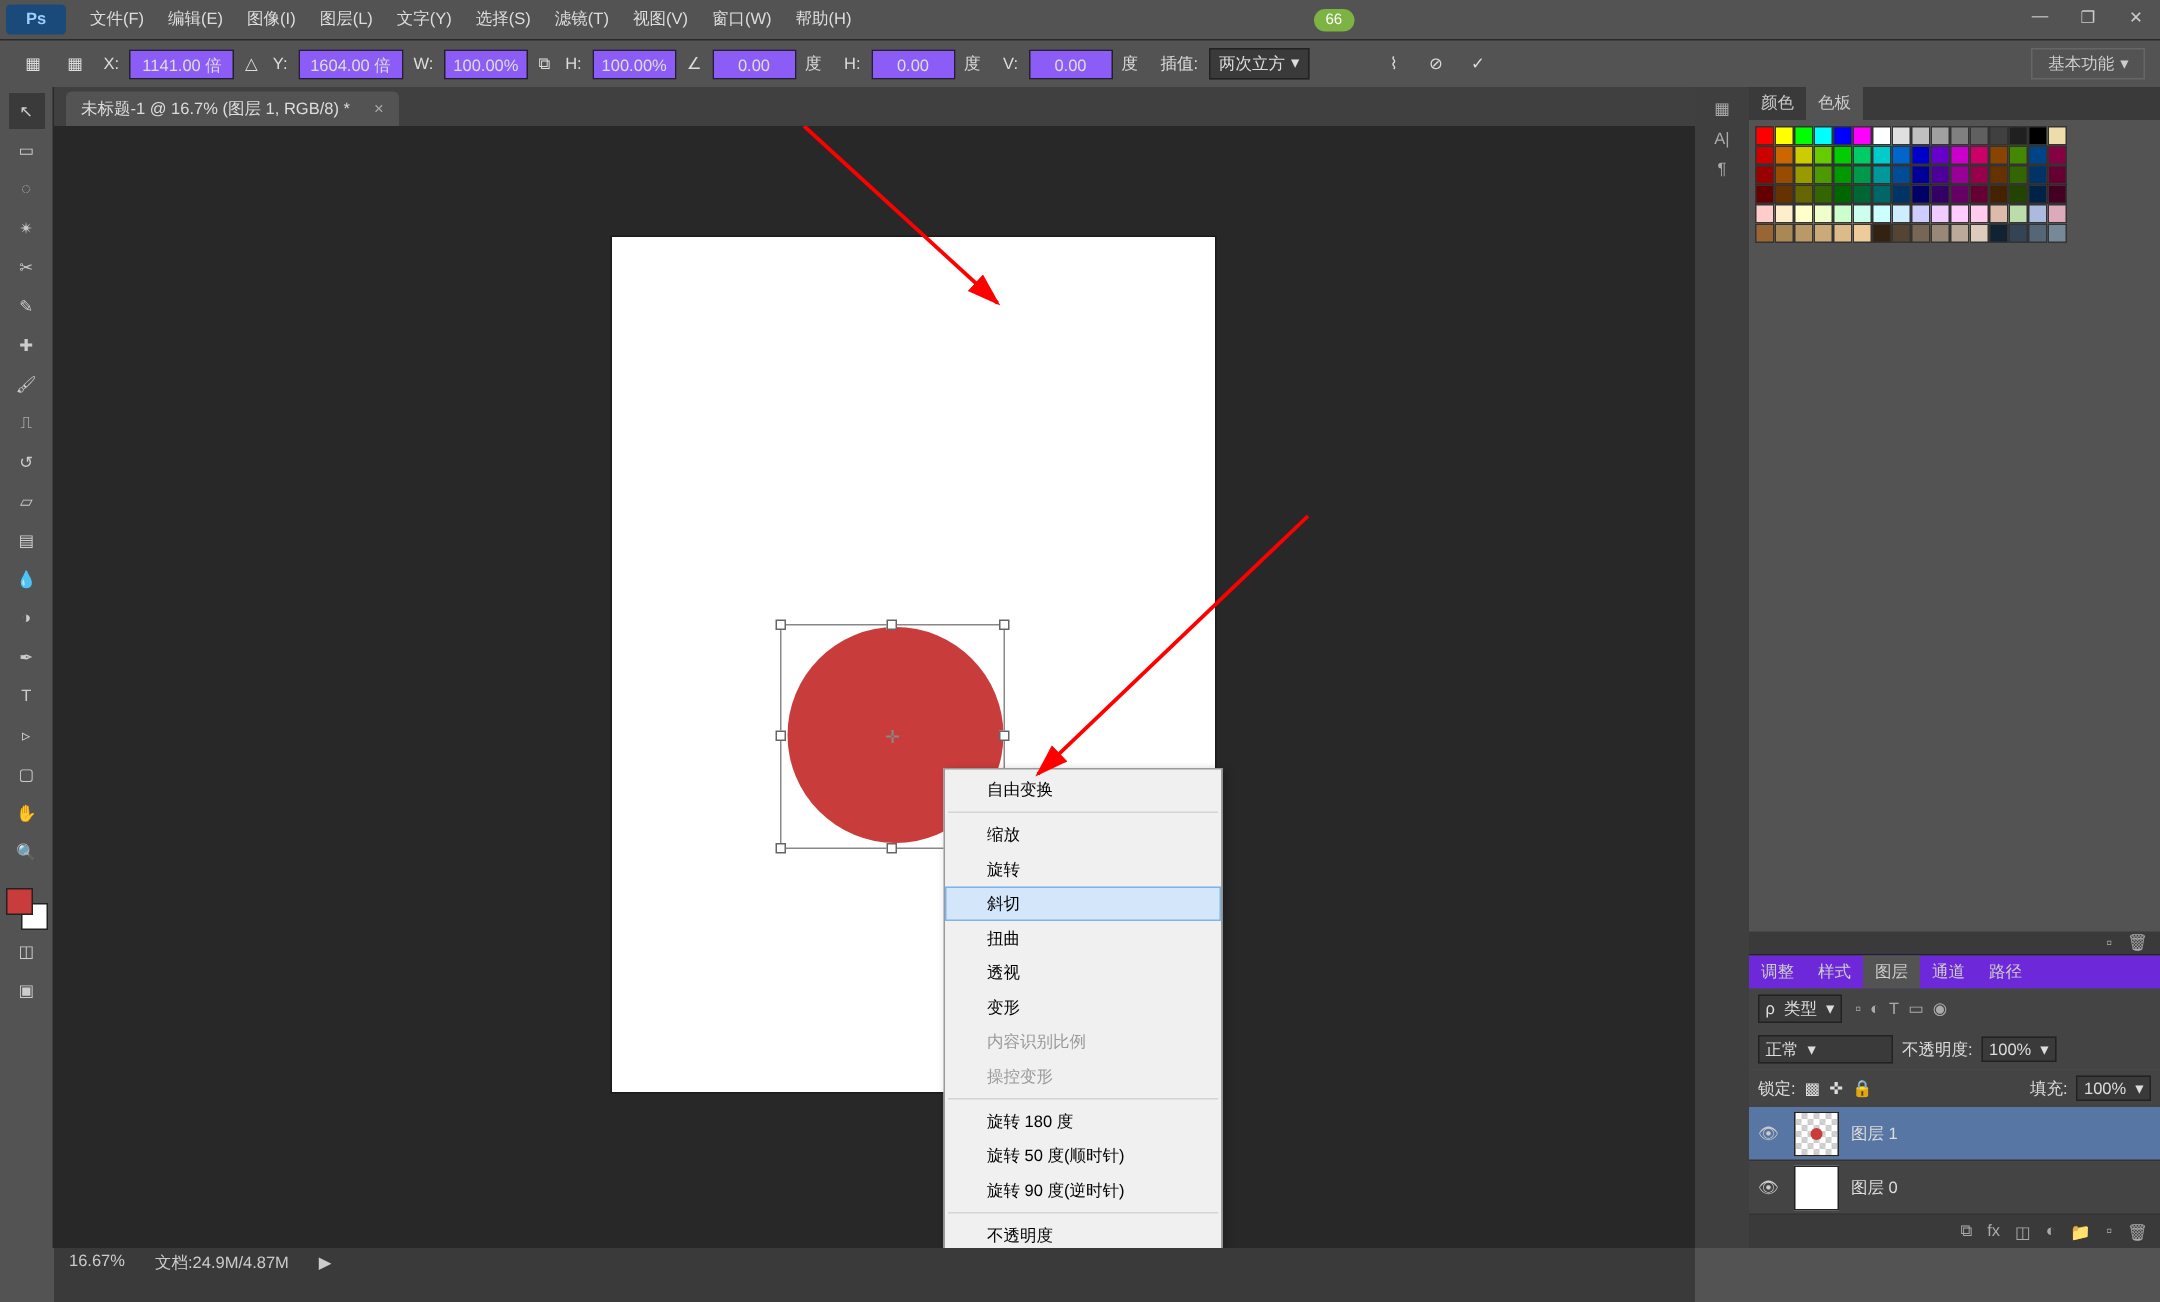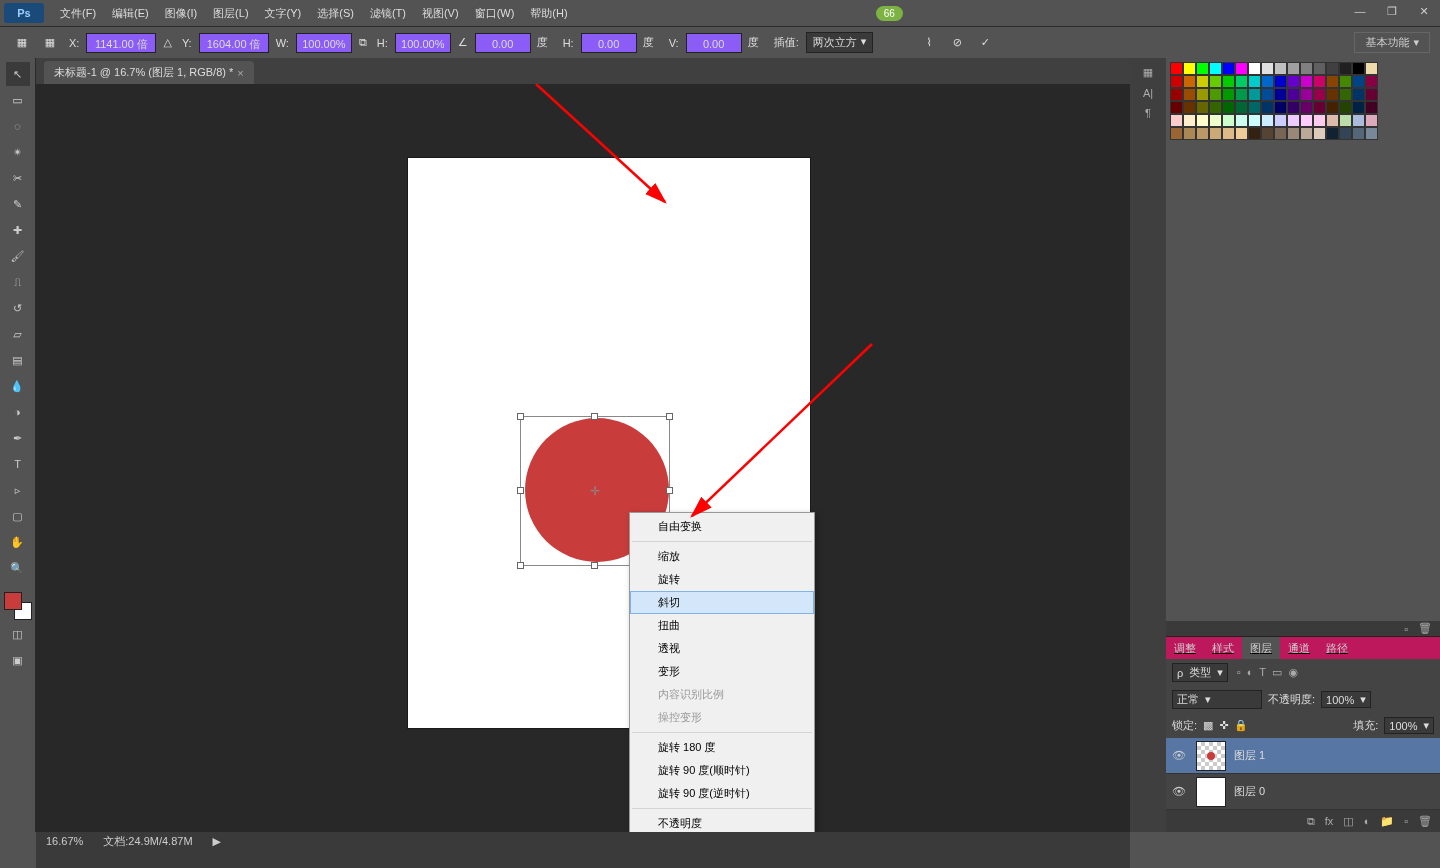--- a/index.html
+++ b/index.html
@@ -28,21 +28,21 @@
 .left-toolbar { display: flex; flex-direction: column; align-items: center; padding-top: 4px; gap: 2px; }
 .left-toolbar .tool { width: 24px; height: 24px; display: flex; align-items: center; justify-content: center; color: #ccc; cursor: default; }
 .left-toolbar .tool.active { background: #3a3a3a; }
 .color-swatches { margin-top: 10px; position: relative; width: 28px; height: 28px; }
 .color-swatches .fg { position: absolute; left: 0; top: 0; width: 18px; height: 18px; background: #c93c3c; border: 1px solid #222; }
 .color-swatches .bg { position: absolute; right: 0; bottom: 0; width: 18px; height: 18px; background: #fff; border: 1px solid #222; }
 
 
 .doc-area { position: absolute; left: 36px; top: 58px; right: 310px; bottom: 36px; background: #282828; display: flex; flex-direction: column; }
 .tab-strip { height: 26px; background: #404040; display: flex; align-items: flex-end; padding-left: 8px; }
-.tab { background: #535353; color: #ddd; padding: 4px 10px; border-top-left-radius: 4px; border-top-right-radius: 4px; display: flex; align-items: center; gap: 4px; }
+.tab { background: #535353; color: #ddd; padding: 4px 10px; border-top-left-radius: 4px; border-top-right-radius: 4px; display: flex; align-items: center; gap: 16px; }
 .tab .close { color: #aaa; cursor: default; }
 .canvas-wrap { flex: 1; background: #282828; position: relative; overflow: hidden; }
 .artboard { position: absolute; left: 372px; top: 74px; width: 402px; height: 570px; background: #fff; box-shadow: 0 0 0 1px #1a1a1a; }
 .circle { position: absolute; left: 117px; top: 260px; width: 144px; height: 144px; background: #c93c3c; border-radius: 50%; }
 .transform-box { position: absolute; left: 112px; top: 258px; width: 150px; height: 150px; border: 1px solid #888; }
 .transform-box .handle { position: absolute; width: 7px; height: 7px; background: #fff; border: 1px solid #666; }
 .transform-box .h-nw { left: -4px; top: -4px; } .transform-box .h-ne { right: -4px; top: -4px; }
 .transform-box .h-sw { left: -4px; bottom: -4px; } .transform-box .h-se { right: -4px; bottom: -4px; }
 .transform-box .h-n { left: calc(50% - 4px); top: -4px; } .transform-box .h-s { left: calc(50% - 4px); bottom: -4px; }
 .transform-box .h-w { left: -4px; top: calc(50% - 4px); } .transform-box .h-e { right: -4px; top: calc(50% - 4px); }
@@ -63,21 +63,21 @@
 
 .right-panels { position: absolute; right: 0; top: 58px; bottom: 36px; width: 310px; display: flex; }
 .panel-icons-strip { width: 36px; background: #3f3f3f; display: flex; flex-direction: column; align-items: center; padding-top: 8px; gap: 8px; color: #aaa; }
 .panels-main { flex: 1; background: #535353; display: flex; flex-direction: column; }
 .panel-tabs { height: 22px; background: #3a3a3a; display: flex; align-items: center; }
 .panel-tab { padding: 0 8px; color: #ccc; height: 22px; line-height: 22px; }
 .panel-tab.active { background: #535353; }
 .swatches-grid { padding: 4px; display: grid; grid-template-columns: repeat(16, 13px); grid-auto-rows: 13px; gap: 0; }
 .swatches-grid div { border: 1px solid #333; }
 .panel-gap { flex: 1; }
-.layers-header { height: 22px; background: #be185d; display: flex; align-items: center; text-decoration: underline; }
+.layers-header { height: 22px; background: #6d28d9; display: flex; align-items: center; }
 .layers-options { background: #444; padding: 4px 6px; display: flex; align-items: center; gap: 6px; color: #ddd; flex-wrap: wrap; }
 .layers-options .dd { background: #3a3a3a; border: 1px solid #222; padding: 1px 4px; display: flex; align-items: center; gap: 6px; }
 .layers-options .icon-row span { padding: 0 3px; color: #aaa; }
 .layers-list { background: #444; }
 .layer-row { height: 36px; display: flex; align-items: center; border-bottom: 1px solid #333; padding: 0 6px; gap: 8px; color: #ddd; }
 .layer-row.selected { background: #5876a3; }
 .layer-row .eye { color: #ccc; width: 16px; }
 .layer-thumb { width: 30px; height: 30px; background: #fff; border: 1px solid #222; position: relative; }
 .layer-thumb.transparent { background-image: linear-gradient(45deg,#ccc 25%,transparent 25%,transparent 75%,#ccc 75%),linear-gradient(45deg,#ccc 25%,#fff 25%,#fff 75%,#ccc 75%); background-size: 8px 8px; background-position: 0 0,4px 4px; }
 .layer-thumb .dot { position: absolute; left: 10px; top: 10px; width: 8px; height: 8px; background: #c93c3c; border-radius: 50%; }
@@ -206,21 +206,21 @@
         <div class="cm-item">缩放</div>
         <div class="cm-item">旋转</div>
         <div class="cm-item highlight">斜切</div>
         <div class="cm-item">扭曲</div>
         <div class="cm-item">透视</div>
         <div class="cm-item">变形</div>
         <div class="cm-item disabled">内容识别比例</div>
         <div class="cm-item disabled">操控变形</div>
         <div class="cm-sep"></div>
         <div class="cm-item">旋转 180 度</div>
-        <div class="cm-item">旋转 90 度(顺时针)</div>
+        <div class="cm-item">旋转 50 度(顺时针)</div>
         <div class="cm-item">旋转 90 度(逆时针)</div>
         <div class="cm-sep"></div>
         <div class="cm-item">不透明度</div>
       </div>
 
     <svg class="arrow-svg" style="left:0;top:0" width="1094" height="780">
       <defs>
           <marker id="ah" markerWidth="10" markerHeight="10" refX="8" refY="3" orient="auto">
             <path d="M0,0 L9,3 L0,6 Z" fill="#ff0000"></path>
           </marker>
@@ -239,20 +239,24 @@
   </div>
 </div>
 
 <div class="right-panels">
   <div class="panel-icons-strip">
     <div>▦</div>
     <div>A|</div>
     <div>¶</div>
   </div>
   <div class="panels-main">
+    <div class="panel-tabs">
+      <div class="panel-tab">颜色</div>
+      <div class="panel-tab active">色板</div>
+    </div>
     <div class="swatches-grid" id="swatches">
         <div style="background: rgb(255, 0, 0);"></div>
         <div style="background: rgb(255, 255, 0);"></div>
         <div style="background: rgb(0, 255, 0);"></div>
         <div style="background: rgb(0, 255, 255);"></div>
         <div style="background: rgb(0, 0, 255);"></div>
         <div style="background: rgb(255, 0, 255);"></div>
         <div style="background: rgb(255, 255, 255);"></div>
         <div style="background: rgb(224, 224, 224);"></div>
         <div style="background: rgb(192, 192, 192);"></div>

